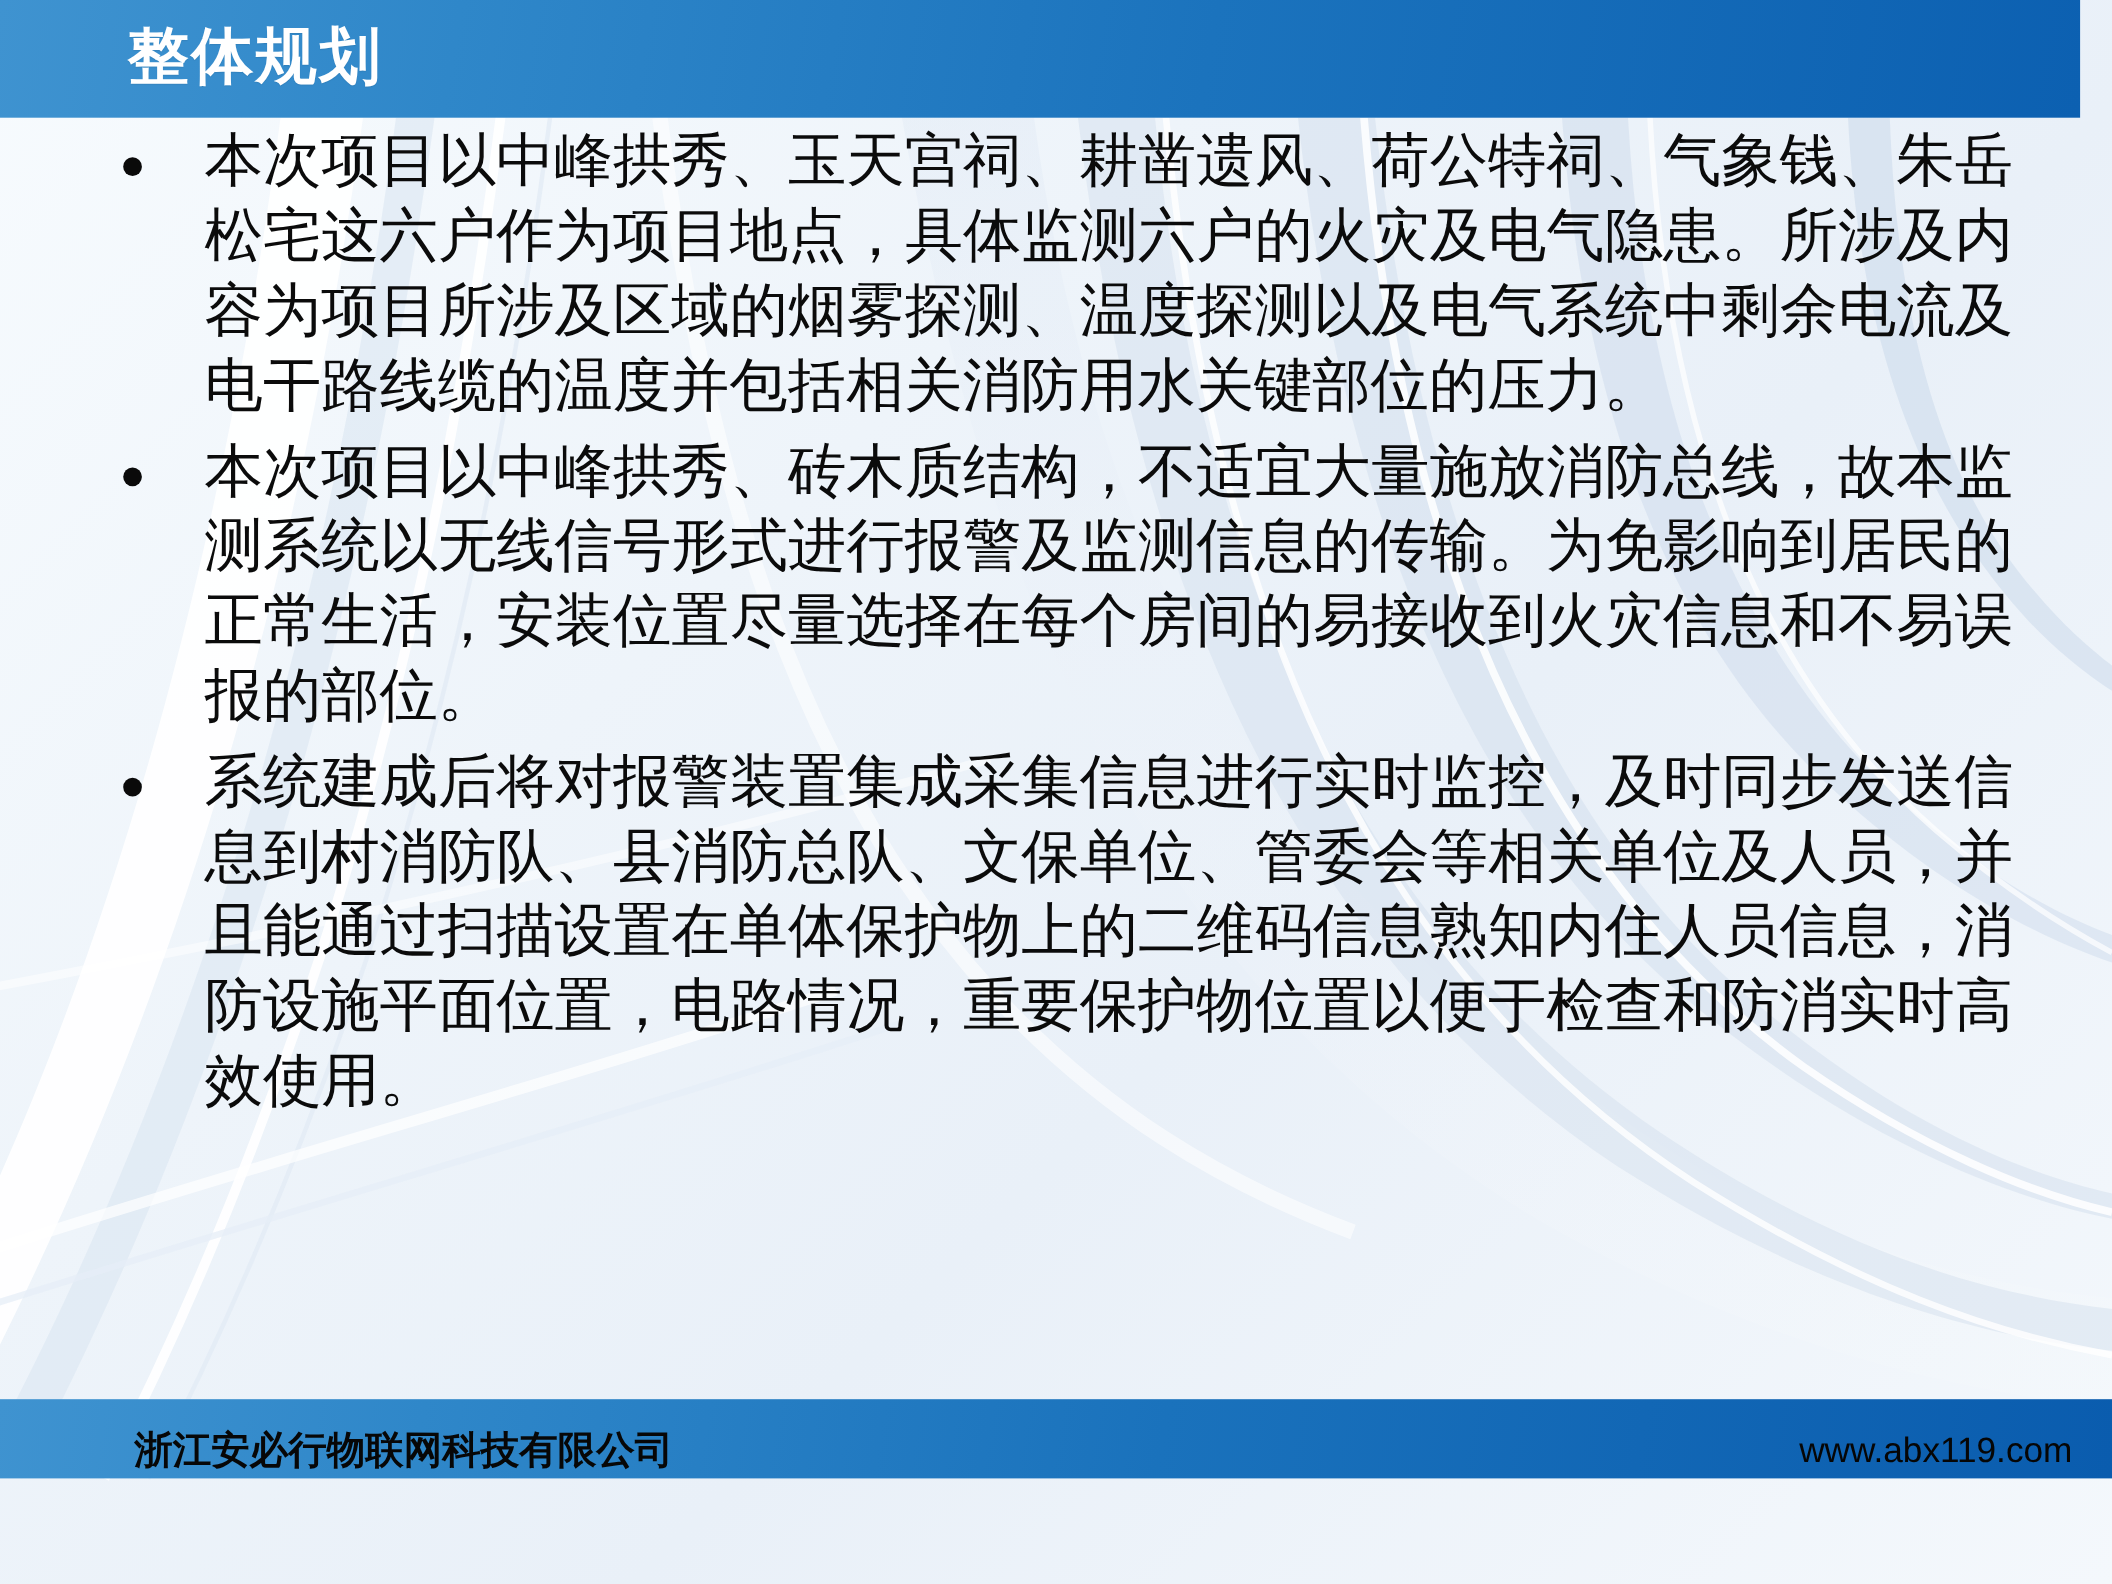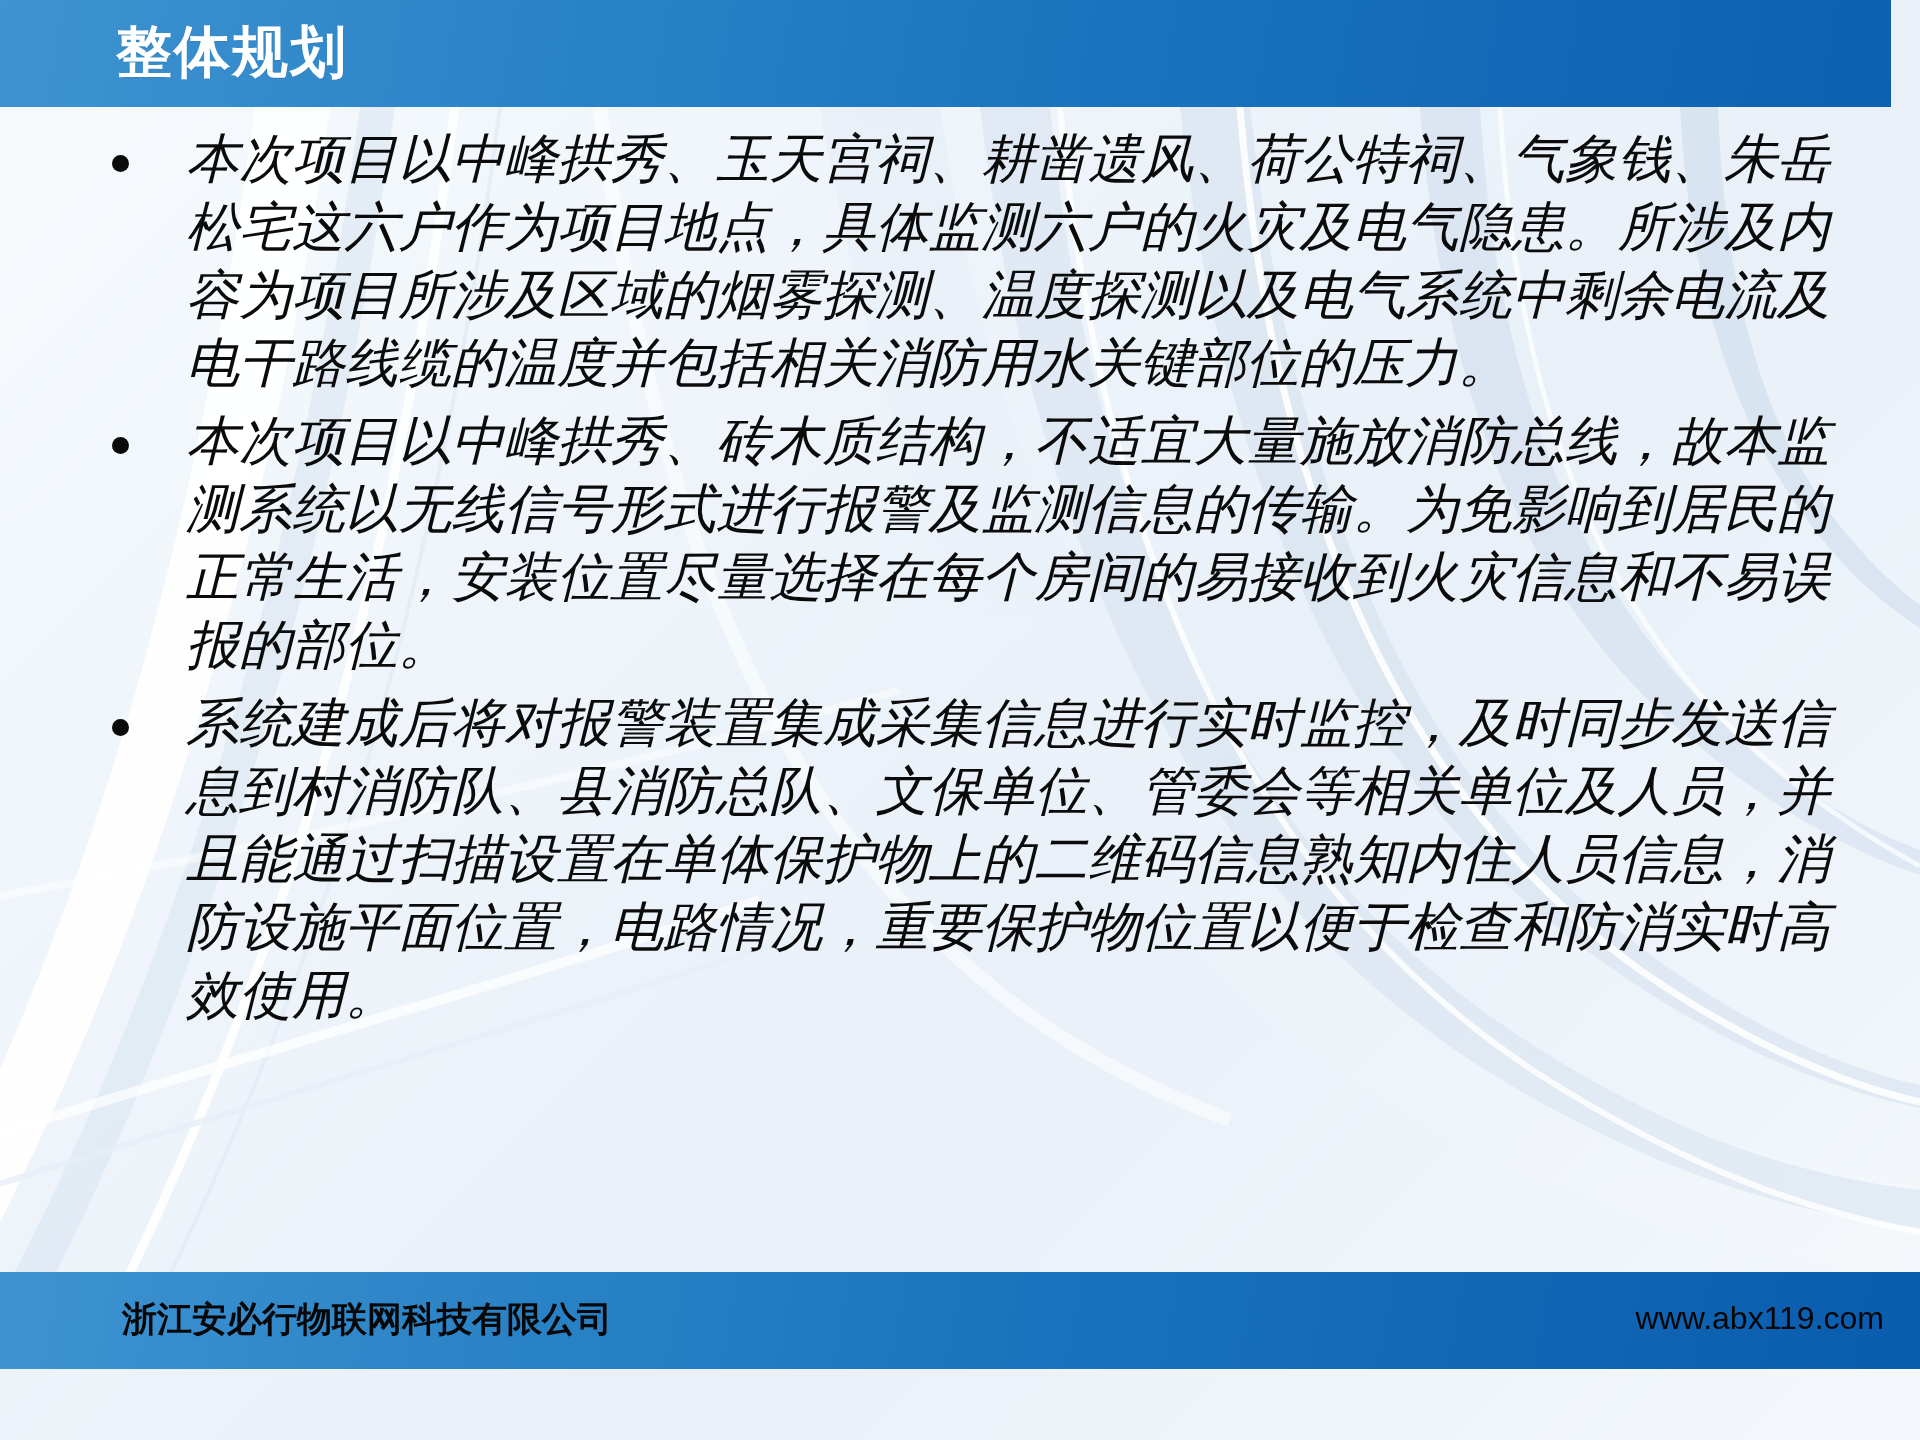--- a/index.html
+++ b/index.html
@@ -45,25 +45,24 @@
     color: #ffffff;
     letter-spacing: 2px;
     text-shadow: 0 1px 1px rgba(0,0,0,0.08);
     white-space: nowrap;
   }
 
   
   .content {
     position: absolute;
     left: 0;
-    top: 107px;
+    top: 95px;
     width: 1920px;
     height: 1237px;
     z-index: 4;
-    font-style: italic;
   }
   .bullet-list {
     position: absolute;
     left: 100px;
     top: 18px;
     width: 1730px;
   }
   .bullet-item {
     position: relative;
     padding-left: 86px;
@@ -88,21 +87,21 @@
     letter-spacing: 0px;
     word-break: break-all;
   }
 
   
   .footer {
     position: absolute;
     left: 0;
     top: 1272px;
     width: 1920px;
-    height: 97px;
+    height: 72px;
     background: linear-gradient(100deg, #3f93d0 0%, #2f87c9 20%, #1a72bc 55%, #0a5cae 100%);
     z-index: 5;
   }
   .footer-company {
     position: absolute;
     left: 122px;
     top: 20px;
     font-family: "DejaVu Sans", "Liberation Sans", sans-serif;
     font-weight: bold;
     font-size: 35px;

